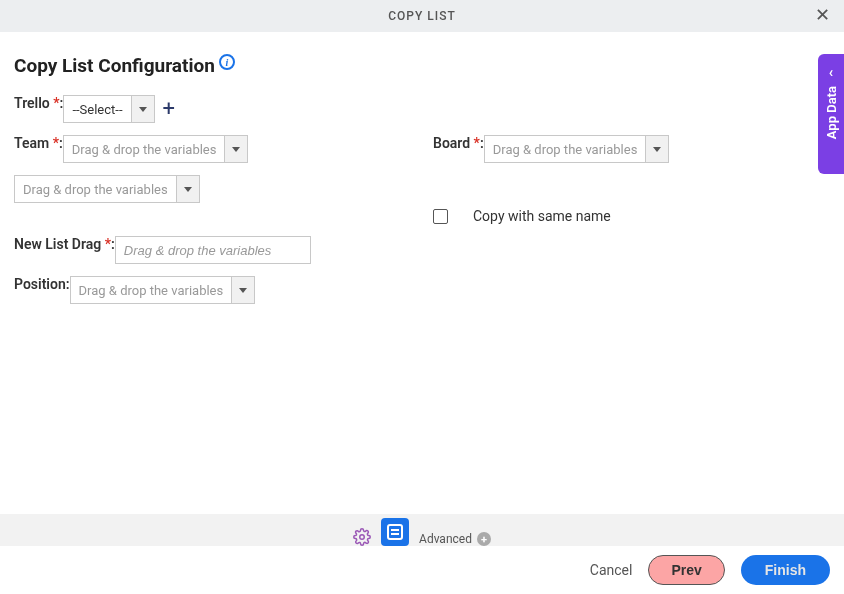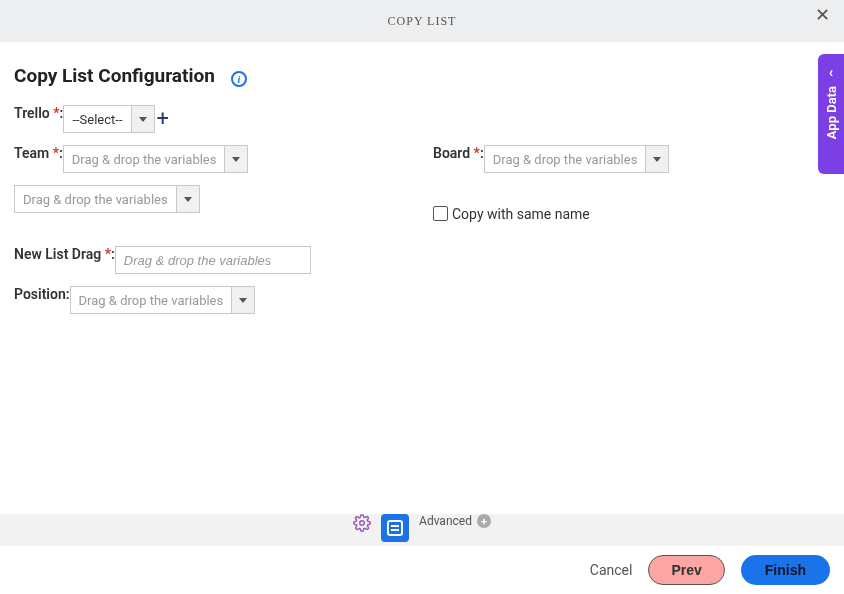--- a/index.html
+++ b/index.html
@@ -8,26 +8,25 @@
       font-size: 14px;
       color: #333;
       background: #fff;
       width: 844px;
       height: 594px;
       position: relative;
       overflow: hidden;
     }
     .header-bar {
       background: #eceef0;
-      height: 42px;
+      height: 32px;
       display: flex;
       align-items: center;
       justify-content: center;
       position: relative;
-      font-family: Liberation Serif, serif;
     }
     .header-title {
       font-size: 12px;
       letter-spacing: 1px;
       color: #555;
       font-weight: 500;
     }
     .close-x {
       position: absolute;
       right: 14px;
@@ -35,22 +34,22 @@
       font-size: 18px;
       color: #555;
       cursor: pointer;
       line-height: 1;
     }
     .content {
       padding: 22px 18px 10px 14px;
     }
     .page-title-row {
       display: flex;
-      align-items: flex-end;
-      gap: 16px;
+      align-items: flex-start;
+      gap: 4px;
       margin-bottom: 18px;
     }
     .page-title {
       font-size: 19px;
       font-weight: 700;
       color: #222;
     }
     .info-icon {
       width: 16px;
       height: 16px;
@@ -112,43 +111,43 @@
     }
     .caret-down {
       width: 0; height: 0;
       border-left: 4px solid transparent;
       border-right: 4px solid transparent;
       border-top: 5px solid #555;
     }
     .trello-row {
       display: flex;
       align-items: center;
-      gap: 0;
+      gap: 6px;
     }
     .trello-select { flex: 1; }
     .plus-btn {
       font-size: 22px;
       color: #2c3a6a;
       cursor: pointer;
       line-height: 1;
       padding: 0 2px;
     }
     .text-input {
       height: 28px;
       border: 1px solid #c8c8c8;
       padding: 0 8px;
       font-size: 13px;
       color: #333;
       font-style: italic;
     }
     .text-input::placeholder { color: #999; font-style: italic; }
     .checkbox-row {
       display: flex;
-      align-items: flex-start;
-      gap: 4px;
+      align-items: flex-end;
+      gap: 25px;
       height: 28px;
       margin-top: 21px;
     }
     .checkbox {
       width: 15px; height: 15px;
       border: 1.5px solid #555;
       border-radius: 2px;
       cursor: pointer;
     }
     .checkbox-label { font-size: 14px; color: #333; }
@@ -180,21 +179,21 @@
       font-weight: 600;
     }
     .toolbar-strip {
       position: absolute;
       bottom: 48px;
       left: 0;
       right: 0;
       background: #f2f2f2;
       height: 32px;
       display: flex;
-      align-items: flex-start;
+      align-items: flex-end;
       justify-content: center;
       gap: 10px;
     }
     .gear-icon svg { display: block; }
     .view-btn {
       width: 28px; height: 28px;
       background: #1a73e8;
       border-radius: 4px;
       display: flex;
       align-items: center;
@@ -264,21 +263,21 @@
       color: #333;
       background: #fca5a5;
       cursor: pointer;
     }
     .btn-primary {
       border: none;
       border-radius: 18px;
       padding: 7px 24px;
       font-size: 14px;
       font-weight: 600;
-      color: #0f172a;
+      color: #e5e5e5;
       background: #1a73e8;
       cursor: pointer;
     }
   </style>
 </head>
 <body>
 
 <div class="header-bar">
   <span class="header-title">COPY LIST</span>
   <span class="close-x">✕</span>

